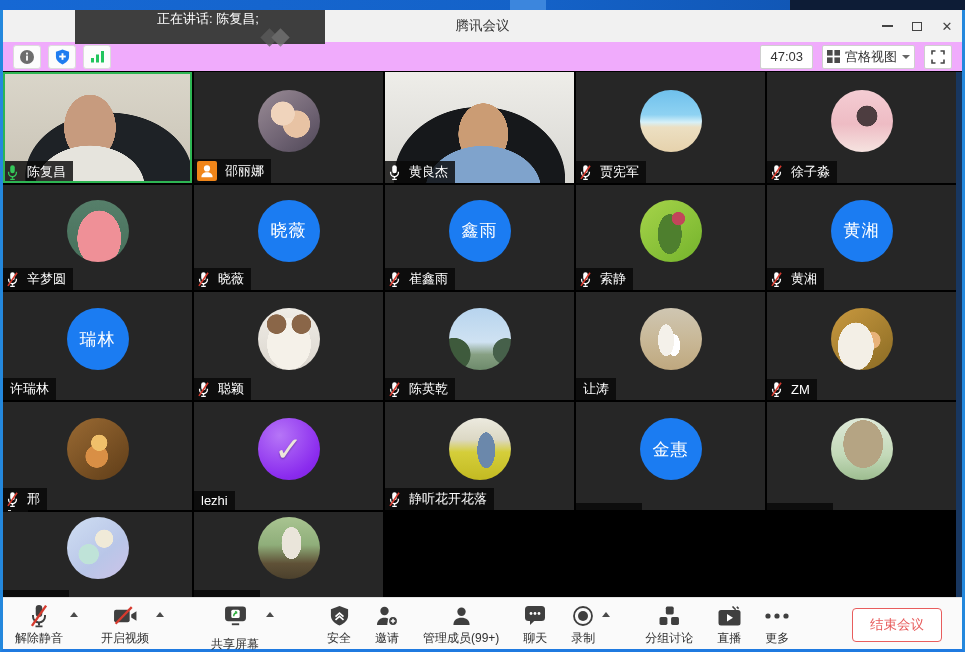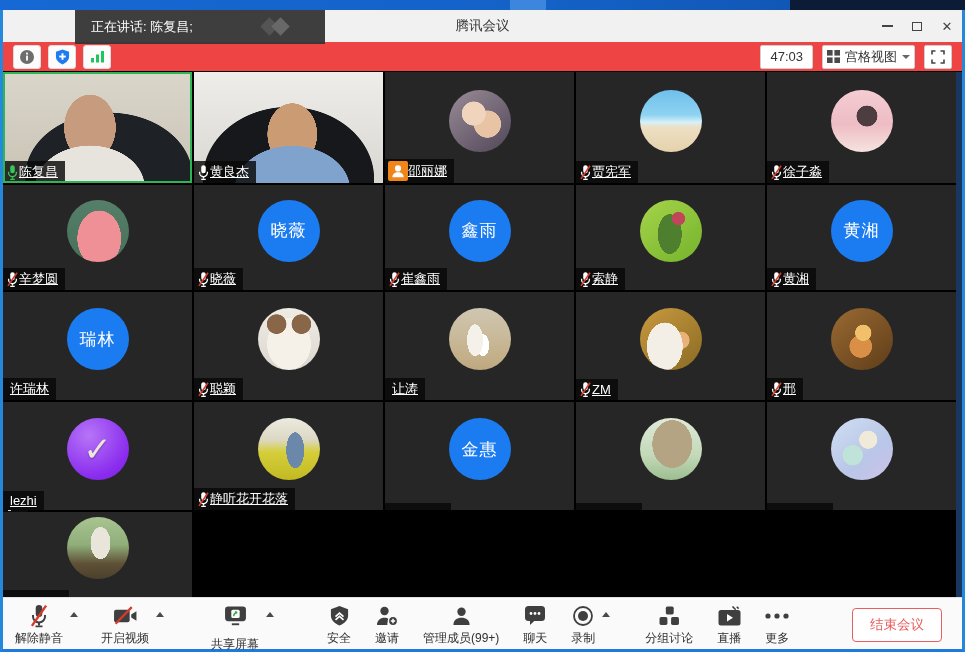--- a/index.html
+++ b/index.html
@@ -12,51 +12,51 @@
   .behind-strip .lighter{position:absolute;left:510px;top:0;width:36px;height:10px;background:#3c86dd;}
 
   
   .window{position:absolute;top:10px;left:0;width:965px;height:642px;box-sizing:border-box;
           border-left:3px solid #2488dd;border-right:3px solid #2488dd;border-bottom:3px solid #1f7ae0;background:#f5f5f5;}
 
   
   .titlebar{position:relative;height:32px;background:#f1f1f1;}
   .app-title{position:absolute;left:0;right:0;top:0;line-height:32px;text-align:center;font-size:13.5px;color:#333;}
   .speaking-overlay{position:absolute;left:72px;top:0;width:250px;height:34px;background:rgba(54,54,54,.96);
-       color:#fff;display:flex;align-items:center;font-size:13px;padding-left:16px;box-sizing:border-box;z-index:6;}
+       color:#fff;display:flex;align-items:center;font-size:13px;padding-left:16px;box-sizing:border-box;z-index:6;flex-direction:column;}
   .tm-logo{margin-left:auto;margin-right:30px;position:relative;width:36px;height:20px;opacity:.75;}
   .tm-logo i{position:absolute;width:13px;height:13px;background:#6b6b6b;transform:rotate(45deg);top:3px;}
   .tm-logo i:first-child{left:4px;background:#5c5c5c;}
   .tm-logo i:last-child{left:15px;background:#777;}
   .win-controls{position:absolute;right:0;top:0;height:32px;display:flex;z-index:7;}
   .win-btn{width:30px;height:32px;display:flex;align-items:center;justify-content:center;color:#444;font-size:13px;}
   .win-btn .minbar{width:11px;height:1.5px;background:#444;}
   .win-btn .maxsq{width:10px;height:9px;border:1.5px solid #444;box-sizing:border-box;}
 
   
-  .header{position:relative;height:29px;background:#ef4444;display:flex;align-items:center;padding:0 10px;gap:7px;}
+  .header{position:relative;height:29px;background:#f0abfc;display:flex;align-items:center;padding:0 10px;gap:7px;}
   .hbtn{width:26px;height:22px;border:1px solid #dcdcdc;border-radius:3px;background:#fcfcfc;display:flex;align-items:center;justify-content:center;}
   .header .right{margin-left:auto;display:flex;align-items:center;gap:9px;}
   .timer{border:1px solid #cfcfcf;background:#fff;border-radius:2px;padding:0 9px;font-size:13px;color:#333;height:22px;line-height:22px;}
   .viewbtn{border:1px solid #cfcfcf;background:#fff;border-radius:2px;height:22px;display:flex;align-items:center;gap:5px;padding:0 4px;font-size:13px;color:#333;}
   .caret-down{width:0;height:0;border-left:4px solid transparent;border-right:4px solid transparent;border-top:4.5px solid #666;}
   .fsbtn{width:26px;height:22px;border:1px solid #cfcfcf;background:#fff;border-radius:2px;display:flex;align-items:center;justify-content:center;}
 
   
   .grid{position:relative;height:526px;background:#000;display:grid;grid-template-columns:repeat(5,1fr);
         grid-template-rows:111px 105px 108px 108px 1fr;gap:2px;padding-right:6px;box-sizing:border-box;border-top:1px solid #000;}
   .navy-strip{position:absolute;right:0;top:0;bottom:0;width:6px;background:#18365f;}
   .tile{position:relative;background:#262626;overflow:hidden;}
   .tile.speaking::after{content:"";position:absolute;inset:0;border:2px solid #2eb553;pointer-events:none;}
   .avatar-wrap{position:absolute;inset:0;display:flex;align-items:center;justify-content:center;padding-bottom:14px;}
   .avatar{width:62px;height:62px;border-radius:50%;}
   .avatar.initials{background:#1b7cf2;color:#fff;font-size:17px;display:flex;align-items:center;justify-content:center;letter-spacing:1px;}
   .avatar.check{display:flex;align-items:center;justify-content:center;color:#ece6da;font-size:34px;font-weight:bold;text-shadow:0 1px 2px rgba(0,0,0,.35);}
-  .label{position:absolute;left:0;bottom:0;background:rgba(8,8,8,.82);color:#fff;font-size:13px;display:flex;align-items:center;gap:0;
-         padding:2px 7px 2px 3px;max-width:96%;white-space:nowrap;box-sizing:border-box;text-decoration:underline;}
+  .label{position:absolute;left:0;bottom:0;background:rgba(8,8,8,.82);color:#fff;font-size:13px;display:flex;align-items:center;gap:8px;
+         padding:2px 7px 2px 3px;max-width:96%;white-space:nowrap;box-sizing:border-box;}
   .label.noicon{padding-left:7px;}
   .label.cut{height:7px;min-width:66px;padding:0 6px;overflow:hidden;}
   .micbox{display:flex;align-items:center;justify-content:center;}
   .page-left{position:absolute;left:22px;top:244px;width:19px;height:58px;background:#2a5c94;border-radius:7px;display:flex;align-items:center;justify-content:center;}
   .page-left i{width:0;height:0;border-top:5px solid transparent;border-bottom:5px solid transparent;border-right:6px solid #c9d2dc;}
   .page-right{position:absolute;right:24px;top:244px;width:19px;height:58px;background:#1a74ee;border-radius:7px;display:flex;align-items:center;justify-content:center;}
   .page-right i{width:0;height:0;border-top:5px solid transparent;border-bottom:5px solid transparent;border-left:6px solid #fff;}
   .list-fab{position:absolute;left:0;top:427px;width:25px;height:27px;background:rgba(12,12,12,.92);border-radius:0 6px 6px 0;
             display:flex;flex-direction:column;justify-content:center;gap:4px;padding-left:5px;box-sizing:border-box;}
   .list-fab .row{display:flex;align-items:center;gap:3px;}
@@ -172,48 +172,48 @@
       <span class="micbox">
               <svg width="13" height="17" viewBox="0 0 16 20">
                 <rect x="5.2" y="1" width="5.6" height="9.8" rx="2.8" fill="#35c759"></rect>
                 <path d="M3.2 9 v1.4 a4.8 4.8 0 0 0 9.6 0 V9" fill="none" stroke="#35c759" stroke-width="1.6"></path>
                 <path d="M8 15.4 V17.3 M5.2 18.4 H10.8" stroke="#35c759" stroke-width="1.6"></path>
               </svg>
             </span>
       <span class="pname">陈复昌</span>
     </div>
   </div>
-        <div class="tile" style="background: radial-gradient(58px 44px at 52% 106%, rgb(127, 163, 204) 99%, transparent 100%), radial-gradient(25px 31px at 52% 56%, rgb(203, 156, 116) 99%, transparent 100%), radial-gradient(86px 72px at 50% 96%, rgb(22, 24, 27) 99%, transparent 100%), linear-gradient(rgb(238, 237, 233), rgb(216, 215, 210));">
-
-    <div class="label">
-      <span class="micbox">
-              <svg width="13" height="17" viewBox="0 0 16 20">
-                <rect x="5.2" y="1" width="5.6" height="9.8" rx="2.8" fill="#ffffff"></rect>
-                <path d="M3.2 9 v1.4 a4.8 4.8 0 0 0 9.6 0 V9" fill="none" stroke="#ffffff" stroke-width="1.6"></path>
-                <path d="M8 15.4 V17.3 M5.2 18.4 H10.8" stroke="#ffffff" stroke-width="1.6"></path>
-              </svg>
-            </span>
-      <span class="pname">黄良杰</span>
-    </div>
-  </div>
         <div class="tile">
     <div class="avatar-wrap">
       <div class="avatar" style="background: radial-gradient(circle at 40% 38%, rgb(240, 212, 188) 0px, rgb(240, 212, 188) 22%, transparent 23%), radial-gradient(circle at 62% 55%, rgb(232, 195, 164) 0px, rgb(232, 195, 164) 26%, transparent 27%), linear-gradient(140deg, rgb(154, 140, 150) 0%, rgb(110, 98, 114) 60%, rgb(79, 71, 87) 100%);"></div>
     </div>
     <div class="label">
       <span class="micbox">
               <svg width="20" height="20" viewBox="0 0 20 20">
                 <rect width="20" height="20" rx="2" fill="#f08519"></rect>
                 <circle cx="10" cy="7.4" r="3.1" fill="#fff"></circle>
                 <path d="M4.4 16.2 c0-3.2 2.5-5 5.6-5 s5.6 1.8 5.6 5 Z" fill="#fff"></path>
               </svg>
             </span>
       <span class="pname">邵丽娜</span>
     </div>
   </div>
+        <div class="tile" style="background: radial-gradient(58px 44px at 52% 106%, rgb(127, 163, 204) 99%, transparent 100%), radial-gradient(25px 31px at 52% 56%, rgb(203, 156, 116) 99%, transparent 100%), radial-gradient(86px 72px at 50% 96%, rgb(22, 24, 27) 99%, transparent 100%), linear-gradient(rgb(238, 237, 233), rgb(216, 215, 210));">
+
+    <div class="label">
+      <span class="micbox">
+              <svg width="13" height="17" viewBox="0 0 16 20">
+                <rect x="5.2" y="1" width="5.6" height="9.8" rx="2.8" fill="#ffffff"></rect>
+                <path d="M3.2 9 v1.4 a4.8 4.8 0 0 0 9.6 0 V9" fill="none" stroke="#ffffff" stroke-width="1.6"></path>
+                <path d="M8 15.4 V17.3 M5.2 18.4 H10.8" stroke="#ffffff" stroke-width="1.6"></path>
+              </svg>
+            </span>
+      <span class="pname">黄良杰</span>
+    </div>
+  </div>
         <div class="tile">
     <div class="avatar-wrap">
       <div class="avatar" style="background: linear-gradient(rgb(111, 192, 236) 0%, rgb(142, 210, 242) 40%, rgb(214, 240, 248) 52%, rgb(236, 223, 194) 60%, rgb(230, 210, 172) 100%);"></div>
     </div>
     <div class="label">
       <span class="micbox">
               <svg width="13" height="17" viewBox="0 0 16 20">
                 <rect x="5.2" y="1" width="5.6" height="9.8" rx="2.8" fill="#ffffff"></rect>
                 <path d="M3.2 9 v1.4 a4.8 4.8 0 0 0 9.6 0 V9" fill="none" stroke="#ffffff" stroke-width="1.6"></path>
                 <path d="M8 15.4 V17.3 M5.2 18.4 H10.8" stroke="#ffffff" stroke-width="1.6"></path>
@@ -335,20 +335,36 @@
     <div class="label">
       <span class="micbox">
               <svg width="13" height="17" viewBox="0 0 16 20">
                 <rect x="5.2" y="1" width="5.6" height="9.8" rx="2.8" fill="#ffffff"></rect>
                 <path d="M3.2 9 v1.4 a4.8 4.8 0 0 0 9.6 0 V9" fill="none" stroke="#ffffff" stroke-width="1.6"></path>
                 <path d="M8 15.4 V17.3 M5.2 18.4 H10.8" stroke="#ffffff" stroke-width="1.6"></path>
                 <path d="M2.4 17.8 L13.6 1.6" stroke="#d63a2e" stroke-width="2"></path>
               </svg>
             </span>
       <span class="pname">聪颖</span>
+    </div>
+  </div>
+        <div class="tile">
+    <div class="avatar-wrap">
+      <div class="avatar" style="background: radial-gradient(circle at 8% 75%, rgb(62, 90, 60) 0px, rgb(62, 90, 60) 22%, transparent 23%), radial-gradient(circle at 92% 70%, rgb(70, 96, 74) 0px, rgb(70, 96, 74) 18%, transparent 19%), linear-gradient(rgb(183, 212, 238) 0%, rgb(207, 226, 242) 55%, rgb(135, 160, 131) 75%, rgb(109, 138, 107) 100%);"></div>
+    </div>
+    <div class="label">
+      <span class="micbox">
+              <svg width="13" height="17" viewBox="0 0 16 20">
+                <rect x="5.2" y="1" width="5.6" height="9.8" rx="2.8" fill="#ffffff"></rect>
+                <path d="M3.2 9 v1.4 a4.8 4.8 0 0 0 9.6 0 V9" fill="none" stroke="#ffffff" stroke-width="1.6"></path>
+                <path d="M8 15.4 V17.3 M5.2 18.4 H10.8" stroke="#ffffff" stroke-width="1.6"></path>
+                <path d="M2.4 17.8 L13.6 1.6" stroke="#d63a2e" stroke-width="2"></path>
+              </svg>
+            </span>
+      <span class="pname">陈英乾</span>
     </div>
   </div>
         <div class="tile">
     <div class="avatar-wrap">
       <div class="avatar" style="background: radial-gradient(8px 16px at 42% 52%, rgb(244, 241, 234) 0px, rgb(244, 241, 234) 99%, transparent 100%), radial-gradient(6px 11px at 55% 60%, rgb(255, 255, 255) 0px, rgb(255, 255, 255) 99%, transparent 100%), linear-gradient(rgb(207, 198, 178) 0%, rgb(200, 183, 149) 55%, rgb(191, 168, 127) 100%);"></div>
     </div>
     <div class="label noicon">
 
       <span class="pname">让涛</span>
     </div>

